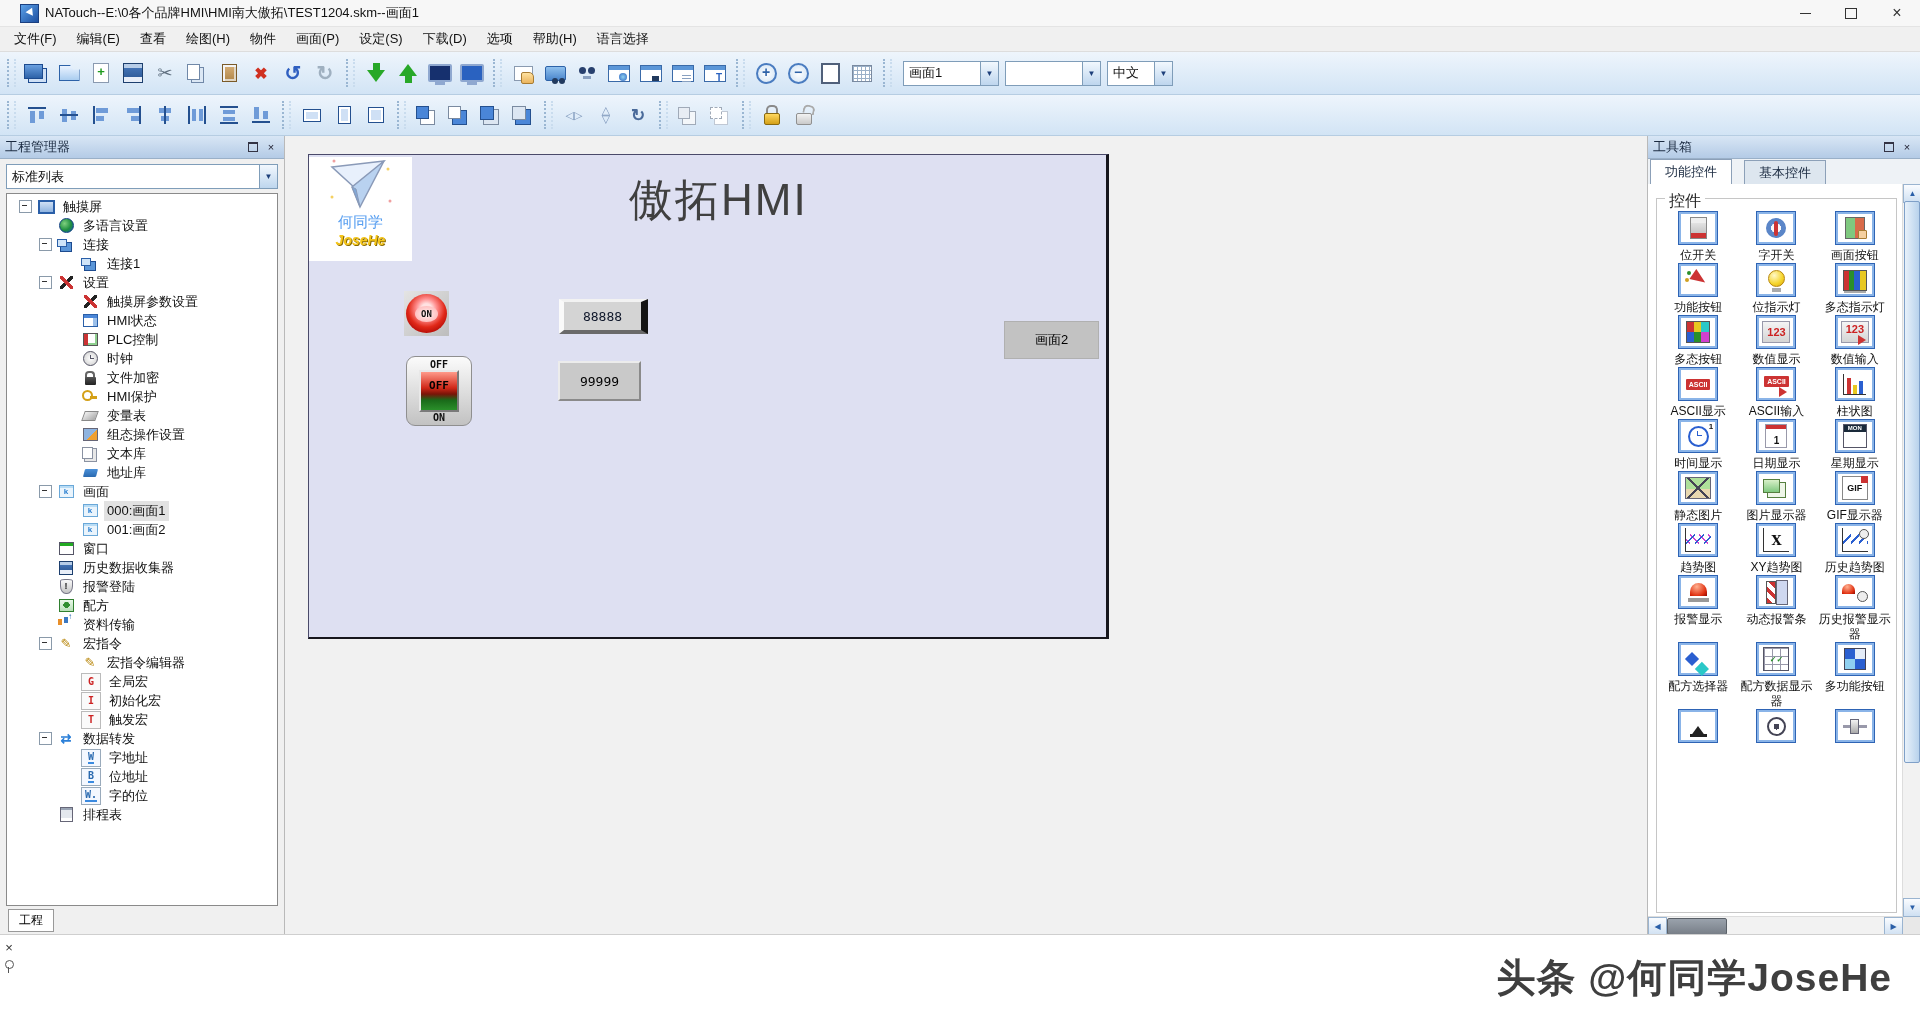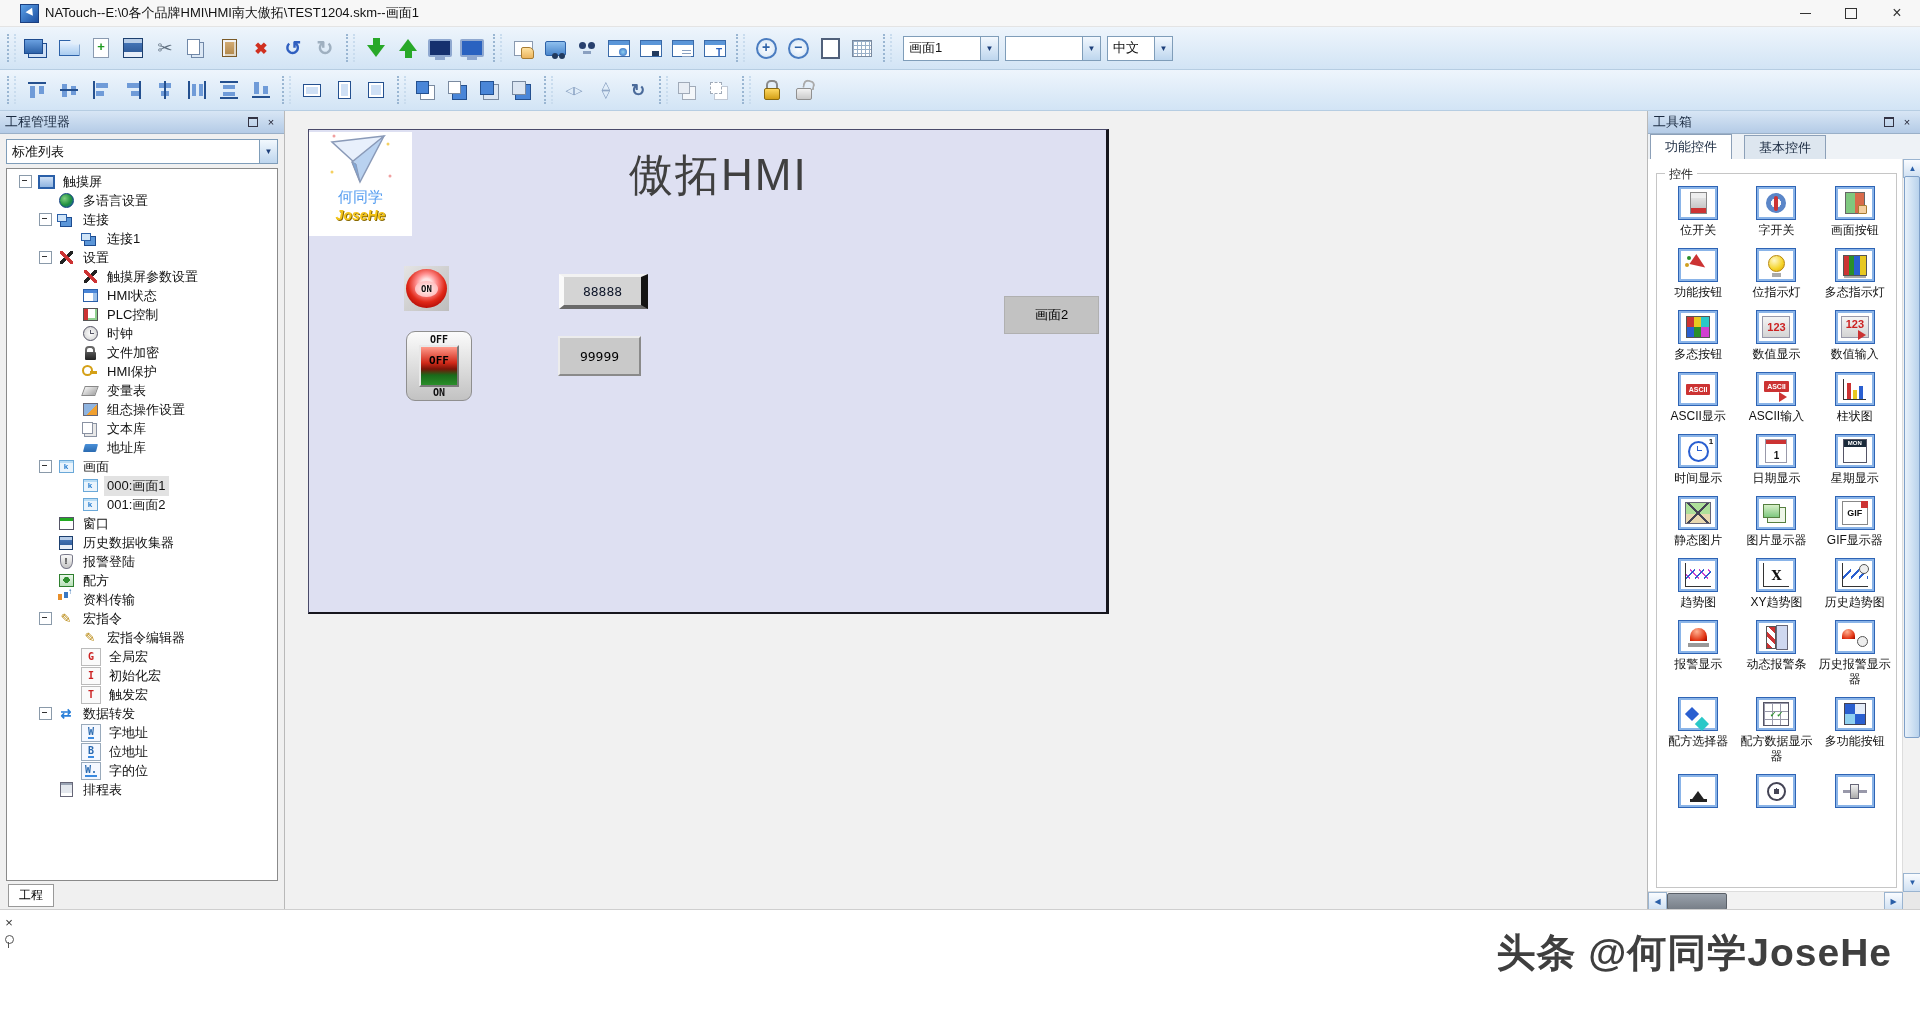--- a/index.html
+++ b/index.html
@@ -163,22 +163,22 @@
 .hmi-num2{position:absolute;left:249px;top:206px;width:79px;height:36px;background:#c9c9c9;border:2px solid;border-color:#ececec #8a8a8a #8a8a8a #ececec;display:flex;align-items:center;justify-content:center;font:13px "DejaVu Sans Mono",monospace;color:#000}
 .hmi-screenbtn{position:absolute;left:695px;top:166px;width:93px;height:36px;background:#c2c2c2;border:1px solid #b0b0b0;display:flex;align-items:center;justify-content:center;font-size:13px;color:#000}
 
 
 .right-panel{width:272px;background:#f0f0f0;border-left:1px solid #b9b9b9;display:flex;flex-direction:column;position:relative}
 .tbx-tabs{height:26px;display:flex;align-items:flex-end;padding-left:2px;border-bottom:1px solid #8ca0b8;background:#eef2f6}
 .tbx-tab{border:1px solid #8ca0b8;border-bottom:none;background:#dde6ef;font-size:13px;padding:3px 14px;margin-right:12px;color:#1a2a40}
 .tbx-tab.active{background:#fff;padding-bottom:4px}
 .tbx-body{position:absolute;top:48px;left:0;right:17px;bottom:17px;background:#fff;overflow:hidden}
 .groupbox{position:absolute;left:8px;right:6px;top:14px;bottom:4px;border:1px solid #c6c6c6}
-.glabel{position:absolute;top:-8px;left:8px;background:#fff;padding:0 4px;font-size:12px;color:#222}
-.tbx-grid{display:grid;grid-template-columns:1fr 1fr 1fr;justify-items:center;padding:12px 2px 0 2px;row-gap:10px}
+.glabel{position:absolute;top:-8px;left:8px;background:#fff;padding:0 4px;font-size:16px;color:#222}
+.tbx-grid{display:grid;grid-template-columns:1fr 1fr 1fr;justify-items:center;padding:12px 2px 0 2px;}
 .tbx-item{display:flex;flex-direction:column;align-items:center;width:76px}
 .tbx-item.cut{height:34px;overflow:hidden}
 .tbx-ico{width:38px;height:32px;border:1px solid #2e64b5;box-shadow:inset 0 0 0 2px #8ab4e8;background:#fff;display:flex;align-items:center;justify-content:center;position:relative;flex:none}
 .tbx-label{font-size:12px;color:#111;text-align:center;line-height:1.25;margin-top:3px}
 .tbx-badge{position:relative;z-index:3;font:bold 10px "Liberation Sans",sans-serif;color:#111}
 .x-bitswitch::before{content:"";width:15px;height:20px;background:linear-gradient(#f0f0f0,#b8b8b8);border:1px solid #888;box-shadow:inset 0 -5px 0 #c33,inset 0 5px 0 #eee}
 .x-wordswitch::before{content:"";width:20px;height:20px;border-radius:50%;background:radial-gradient(#f8f8f8 34%,#5b86c8 36% 62%,#2e64b5 100%)}
 .x-wordswitch::after{content:"";position:absolute;width:4px;height:15px;background:#c33;border-radius:2px}
 .x-screenbtn::before{content:"";width:18px;height:20px;background:linear-gradient(90deg,#7fc87f 50%,#d86a4a 50%);border:1px solid #666}
 .x-screenbtn::after{content:"";position:absolute;right:7px;bottom:5px;width:7px;height:7px;background:#f5d0a0;border:1px solid #a87c32;border-radius:1px}
@@ -256,20 +256,45 @@
       <span class="winbtn">
           <span class="glyph-min"></span>
         </span>
       <span class="winbtn">
           <span class="glyph-max"></span>
         </span>
       <span class="winbtn glyph-close">×</span>
     </div>
   </div>
 
+  <div class="menubar">
+
+      <span class="menu-item">文件(F)</span>
+
+      <span class="menu-item">编辑(E)</span>
+
+      <span class="menu-item">查看</span>
+
+      <span class="menu-item">绘图(H)</span>
+
+      <span class="menu-item">物件</span>
+
+      <span class="menu-item">画面(P)</span>
+
+      <span class="menu-item">设定(S)</span>
+
+      <span class="menu-item">下载(D)</span>
+
+      <span class="menu-item">选项</span>
+
+      <span class="menu-item">帮助(H)</span>
+
+      <span class="menu-item">语言选择</span>
+
+  </div>
 
   <div class="toolbar" id="toolbar1">
     <span style="display:flex;align-items:center">
 
         <span class="tgrip"></span>
 
         <span class="tbtn i-new"></span>
 
         <span class="tbtn i-open"></span>
 

